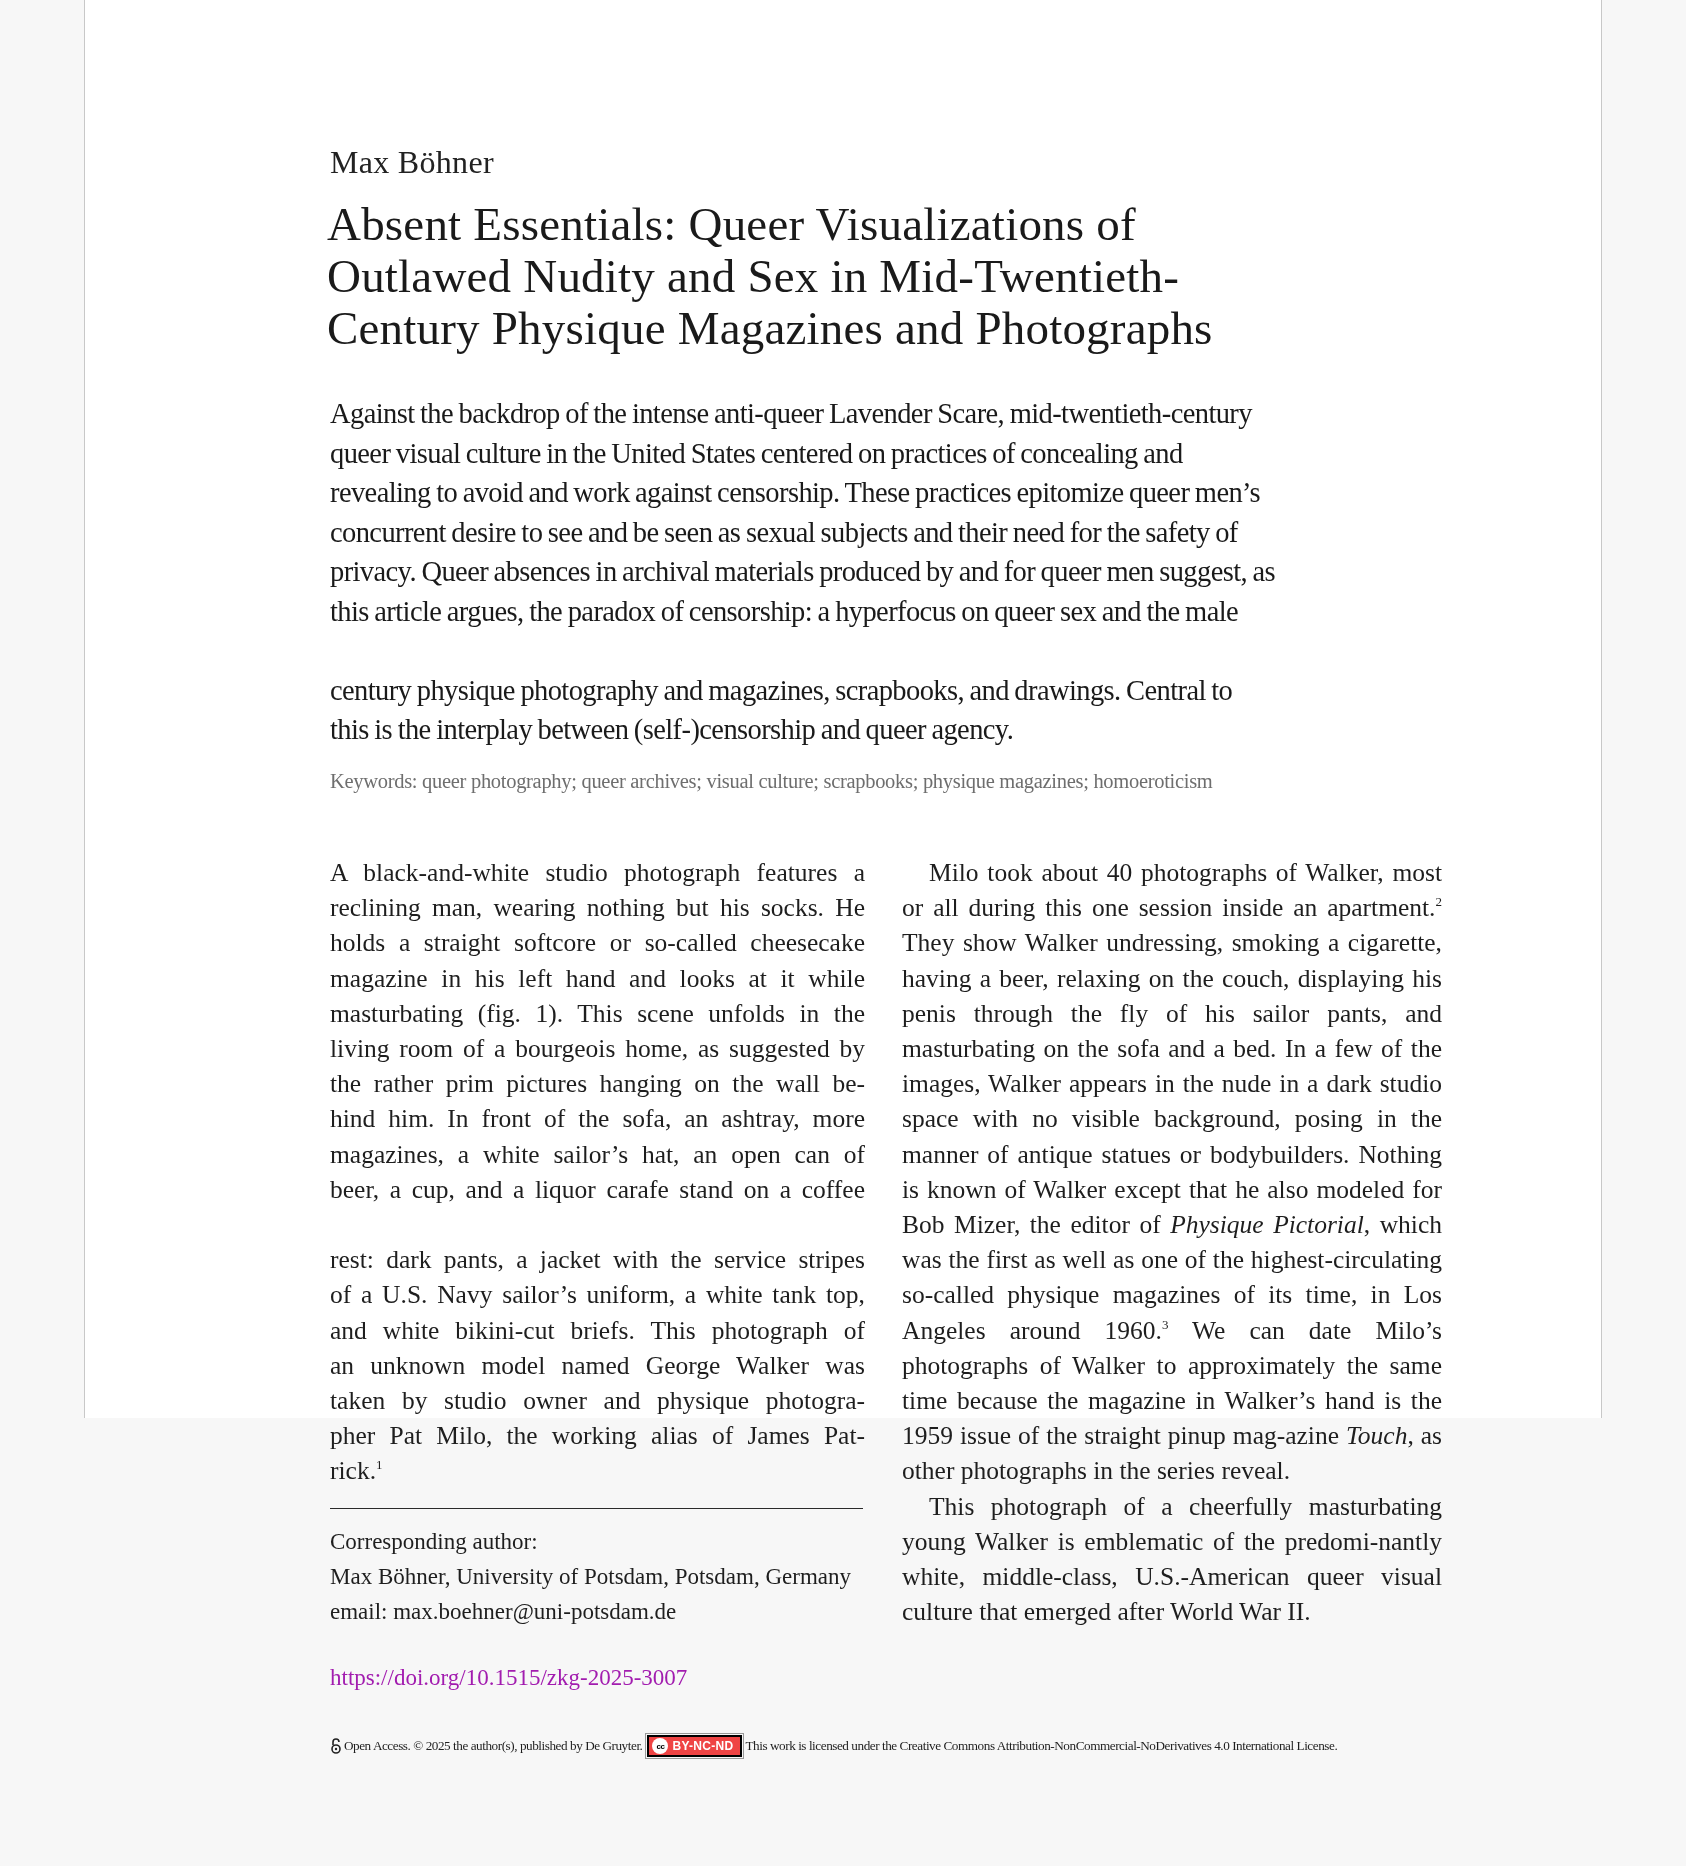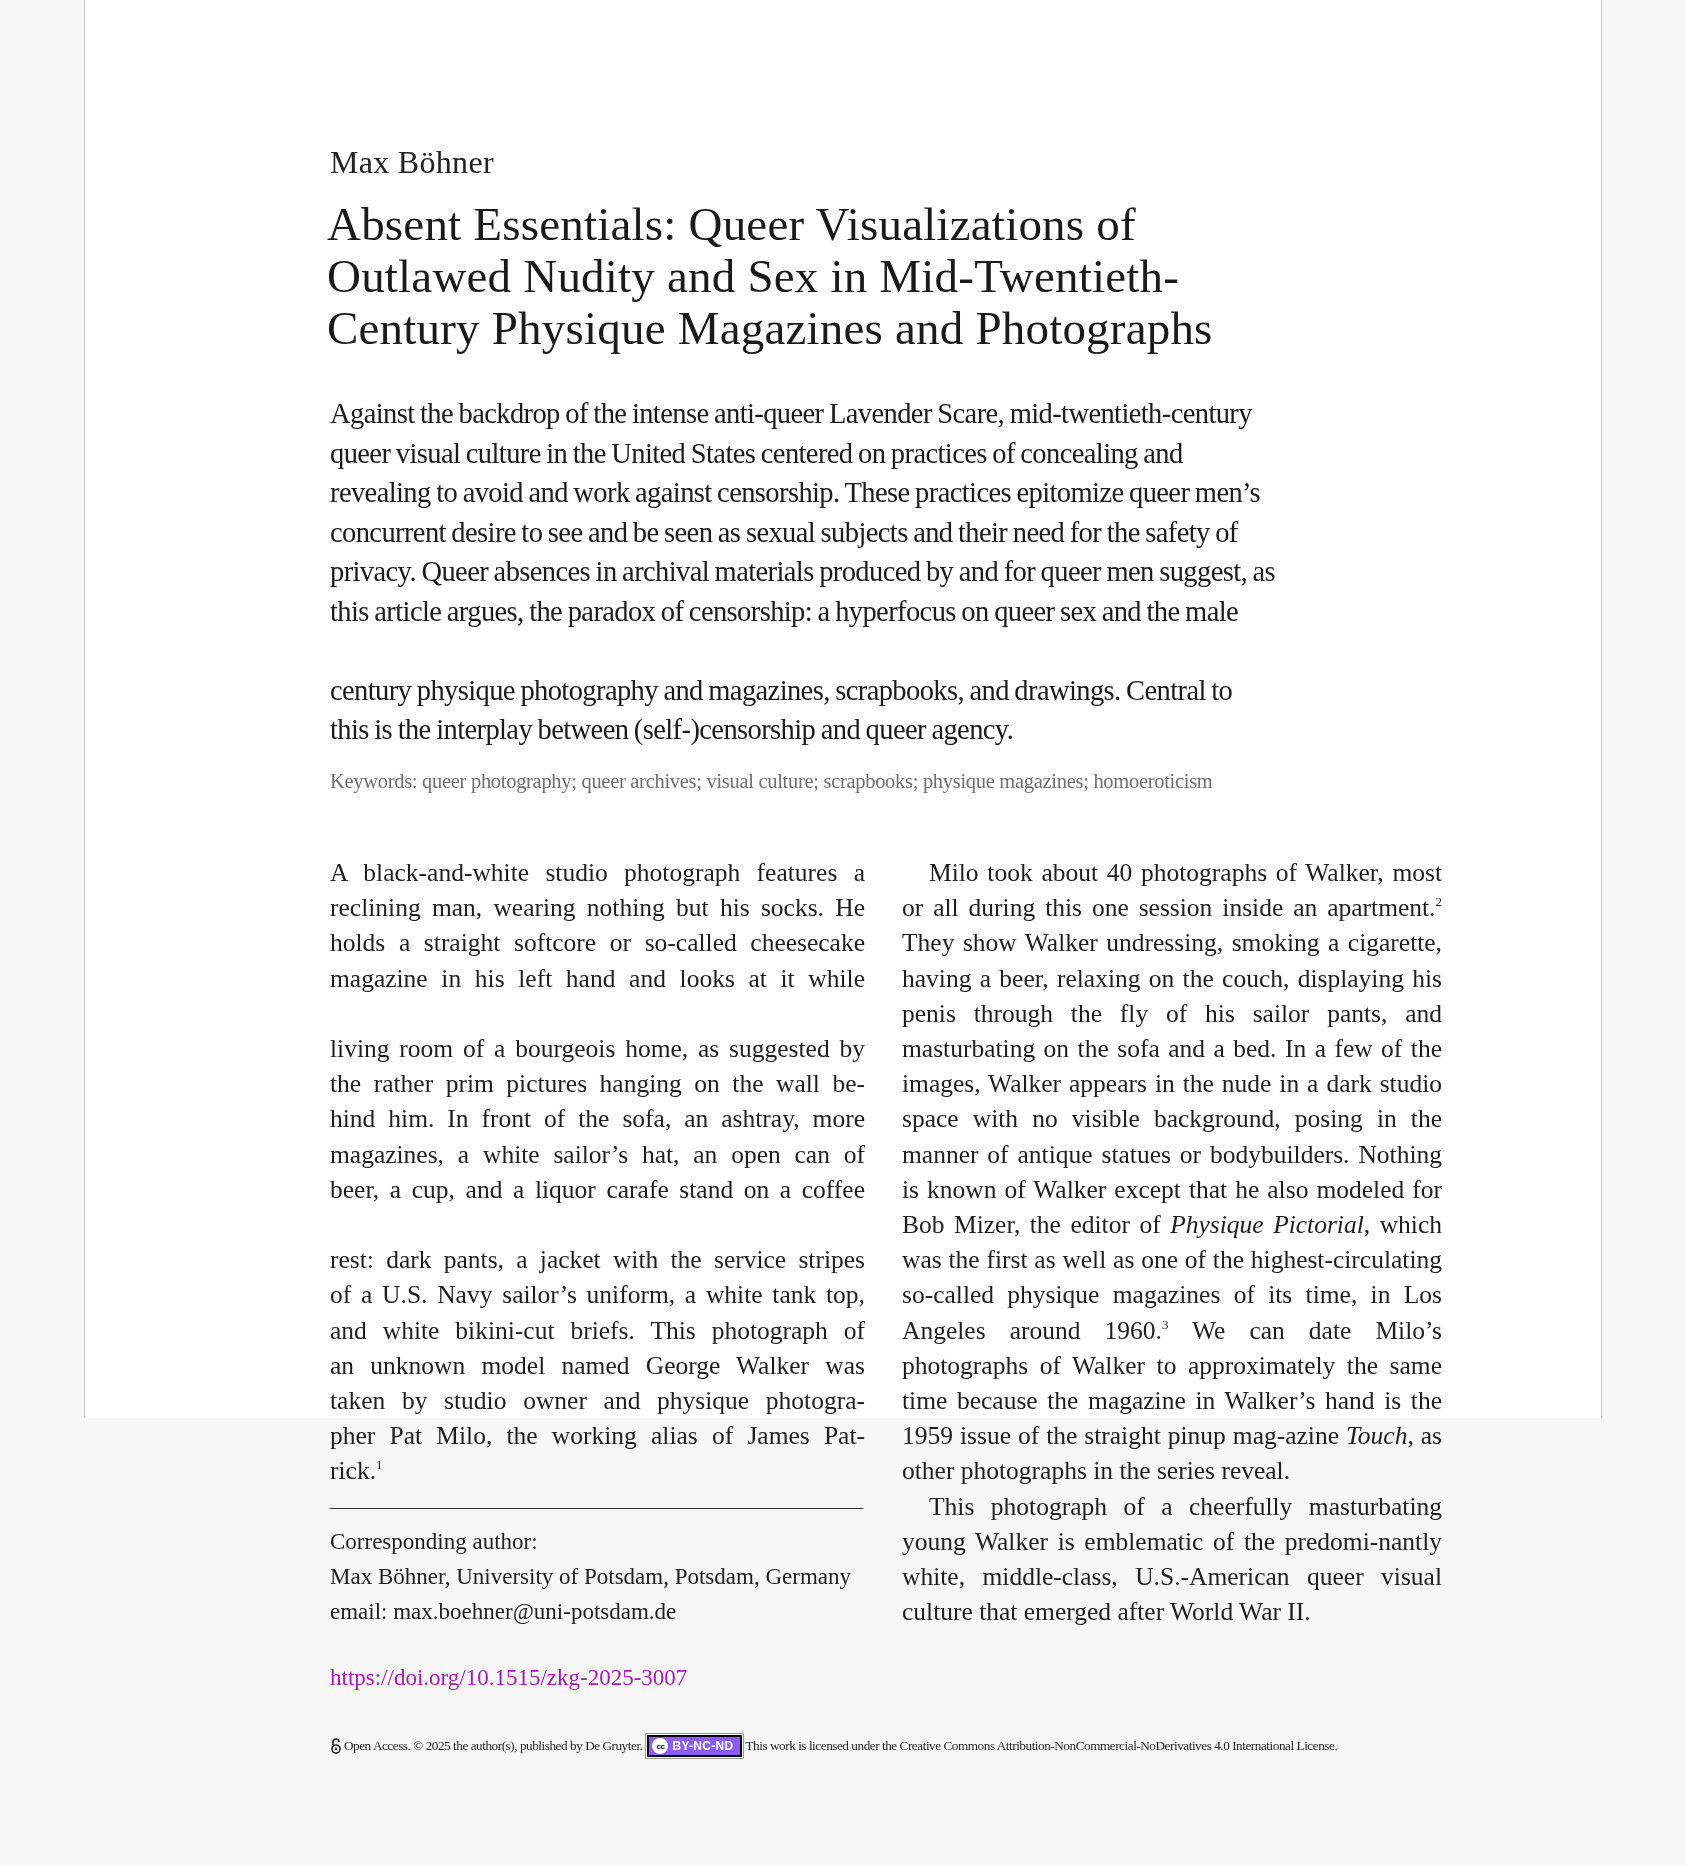--- a/index.html
+++ b/index.html
@@ -59,21 +59,21 @@
     }
     .footer {
       position: absolute; left: 3px; top: 1735px; width: 1140px;
       display: flex; align-items: center; white-space: nowrap;
       font-size: 13.2px; color: #1e1e1e; letter-spacing: -0.45px;
       font-family: "Liberation Serif", serif;
     }
     .oa-icon { display: inline-block; width: 12px; height: 16px; margin-right: 2px; }
     .cc-badge {
       display: inline-flex; align-items: center; gap: 4px;
-      background: #8b5cf6; color: #fff; border: 2px solid #000;
+      background: #ef4444; color: #fff; border: 2px solid #000;
       outline: 1px solid #999; outline-offset: 1px;
       height: 18px; padding: 0 6px 0 3px; margin: 0 4px 0 5px;
       font-family: "Liberation Sans", sans-serif; font-weight: bold;
       font-size: 12px; letter-spacing: 0.3px;
     }
     .cc-circle {
       display: inline-flex; align-items: center; justify-content: center;
       width: 16px; height: 16px; border-radius: 50%;
       background: #fff; color: #000; font-size: 8px; font-weight: bold; letter-spacing: -0.5px;
     }
@@ -105,21 +105,21 @@
     </p>
 
     <div class="keywords">Keywords: queer photography; queer archives; visual culture; scrapbooks; physique magazines; homoeroticism</div>
 
     <div class="col col-left">
       <p style="text-align:justify; text-align-last:justify;">
         <span>A black-and-white studio photograph features a</span><br>
         <span>reclining man, wearing nothing but his socks. He</span><br>
         <span>holds a straight softcore or so-called cheesecake</span><br>
         <span>magazine in his left hand and looks at it while</span><br>
-        <br>
+        <span>masturbating (fig. 1). This scene unfolds in the</span><br>
         <span>living room of a bourgeois home, as suggested by</span><br>
         <span>the rather prim pictures hanging on the wall be-</span><br>
         <span>hind him. In front of the sofa, an ashtray, more</span><br>
         <span>magazines, a white sailor’s hat, an open can of</span><br>
         <span>beer, a cup, and a liquor carafe stand on a coffee</span><br>
         <br>
         <span>rest: dark pants, a jacket with the service stripes</span><br>
         <span>of a U.S. Navy sailor’s uniform, a white tank top,</span><br>
         <span>and white bikini-cut briefs. This photograph of</span><br>
         <span>an unknown model named George Walker was</span><br>

